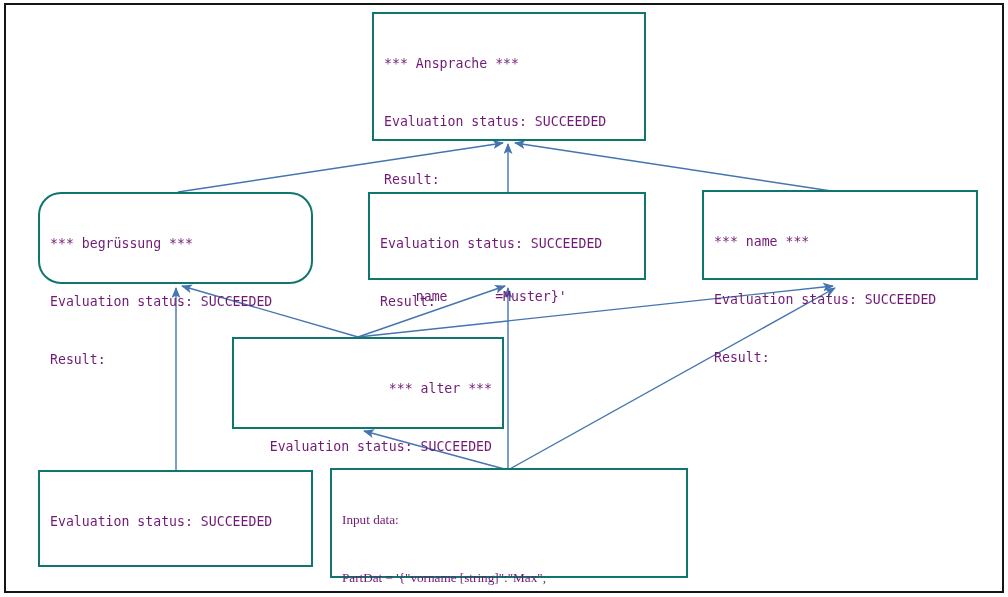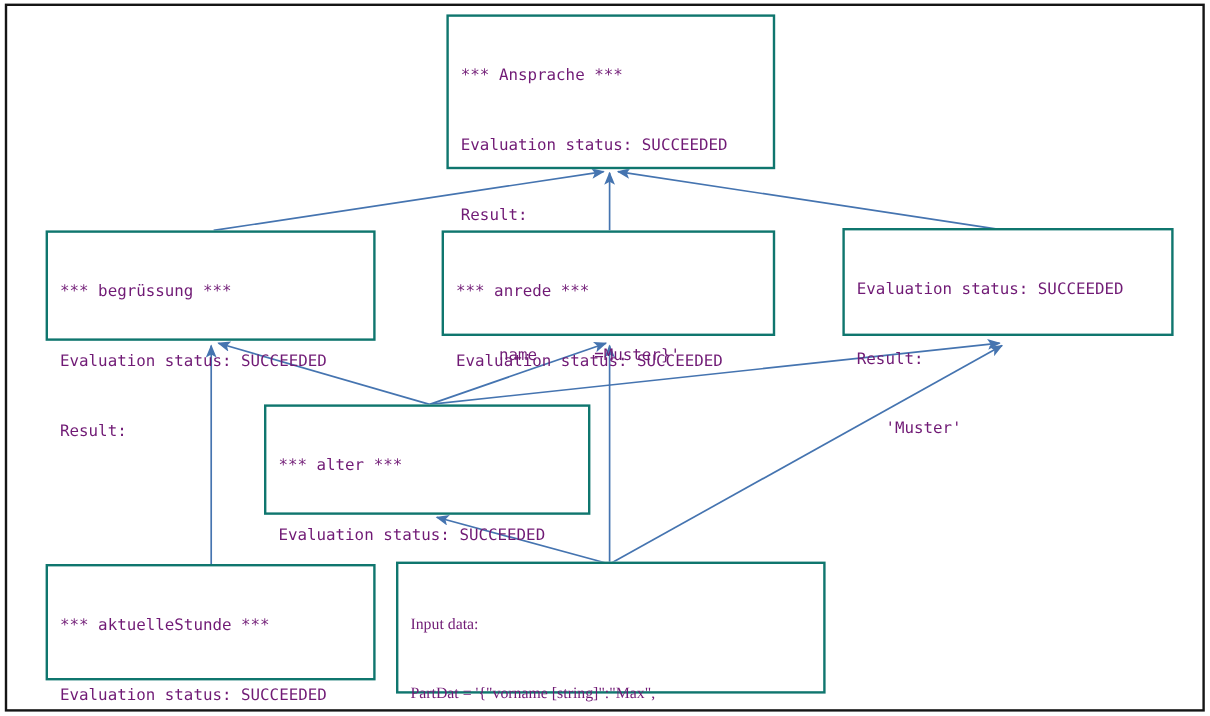--- a/index.html
+++ b/index.html
@@ -94,48 +94,46 @@
   </svg>
 
   <div class="node" id="node-ansprache" style="left:372px; top:12px; width:274px; height:129px;">
     <span class="line">*** Ansprache ***</span>
     <span class="line">Evaluation status: SUCCEEDED</span>
     <span class="line">Result:</span>
     <span class="line">   '{begrüssung=Guten Tag,</span>
     <span class="line">    name      =Muster}'</span>
   </div>
 
-  <div class="node" id="node-begruessung" style="left:38px; top:192px; width:275px; height:92px;">
+  <div class="node" id="node-begruessung" style="left:38px; top:192px; width:275px; height:92px;border-radius:23px;">
     <span class="line">*** begrüssung ***</span>
     <span class="line">Evaluation status: SUCCEEDED</span>
     <span class="line">Result:</span>
   </div>
 
   <div class="node" id="node-anrede" style="left:368px; top:192px; width:278px; height:88px;">
-    <span class="line">*** anrede ***</span>
     <span class="line">Evaluation status: SUCCEEDED</span>
     <span class="line">Result:</span>
     <span class="line">   'Herr'</span>
   </div>
 
   <div class="node" id="node-name" style="left:702px; top:190px; width:276px; height:90px;">
+    <span class="line">*** name ***</span>
     <span class="line">Evaluation status: SUCCEEDED</span>
     <span class="line">Result:</span>
-    <span class="line">   'Muster'</span>
   </div>
 
-  <div class="node" id="node-alter" style="left:220px; top:337px; width:272px; height:92px;">
+  <div class="node" id="node-alter" style="left:232px; top:337px; width:272px; height:92px;text-align:right;">
     <span class="line">*** alter ***</span>
     <span class="line">Evaluation status: SUCCEEDED</span>
     <span class="line">Result:</span>
     <span class="line">    '21'</span>
   </div>
 
   <div class="node" id="node-aktuelle-stunde" style="left:38px; top:470px; width:275px; height:97px;">
-    <span class="line">*** aktuelleStunde ***</span>
     <span class="line">Evaluation status: SUCCEEDED</span>
     
     
   </div>
 
   <div class="node" id="node-input-data" style="left:330px; top:468px; width:358px; height:110px;font-family:Liberation Serif, serif;">
     <span class="line">Input data:</span>
     <span class="line">PartDat = '{"vorname [string]":"Max",</span>
     
     

